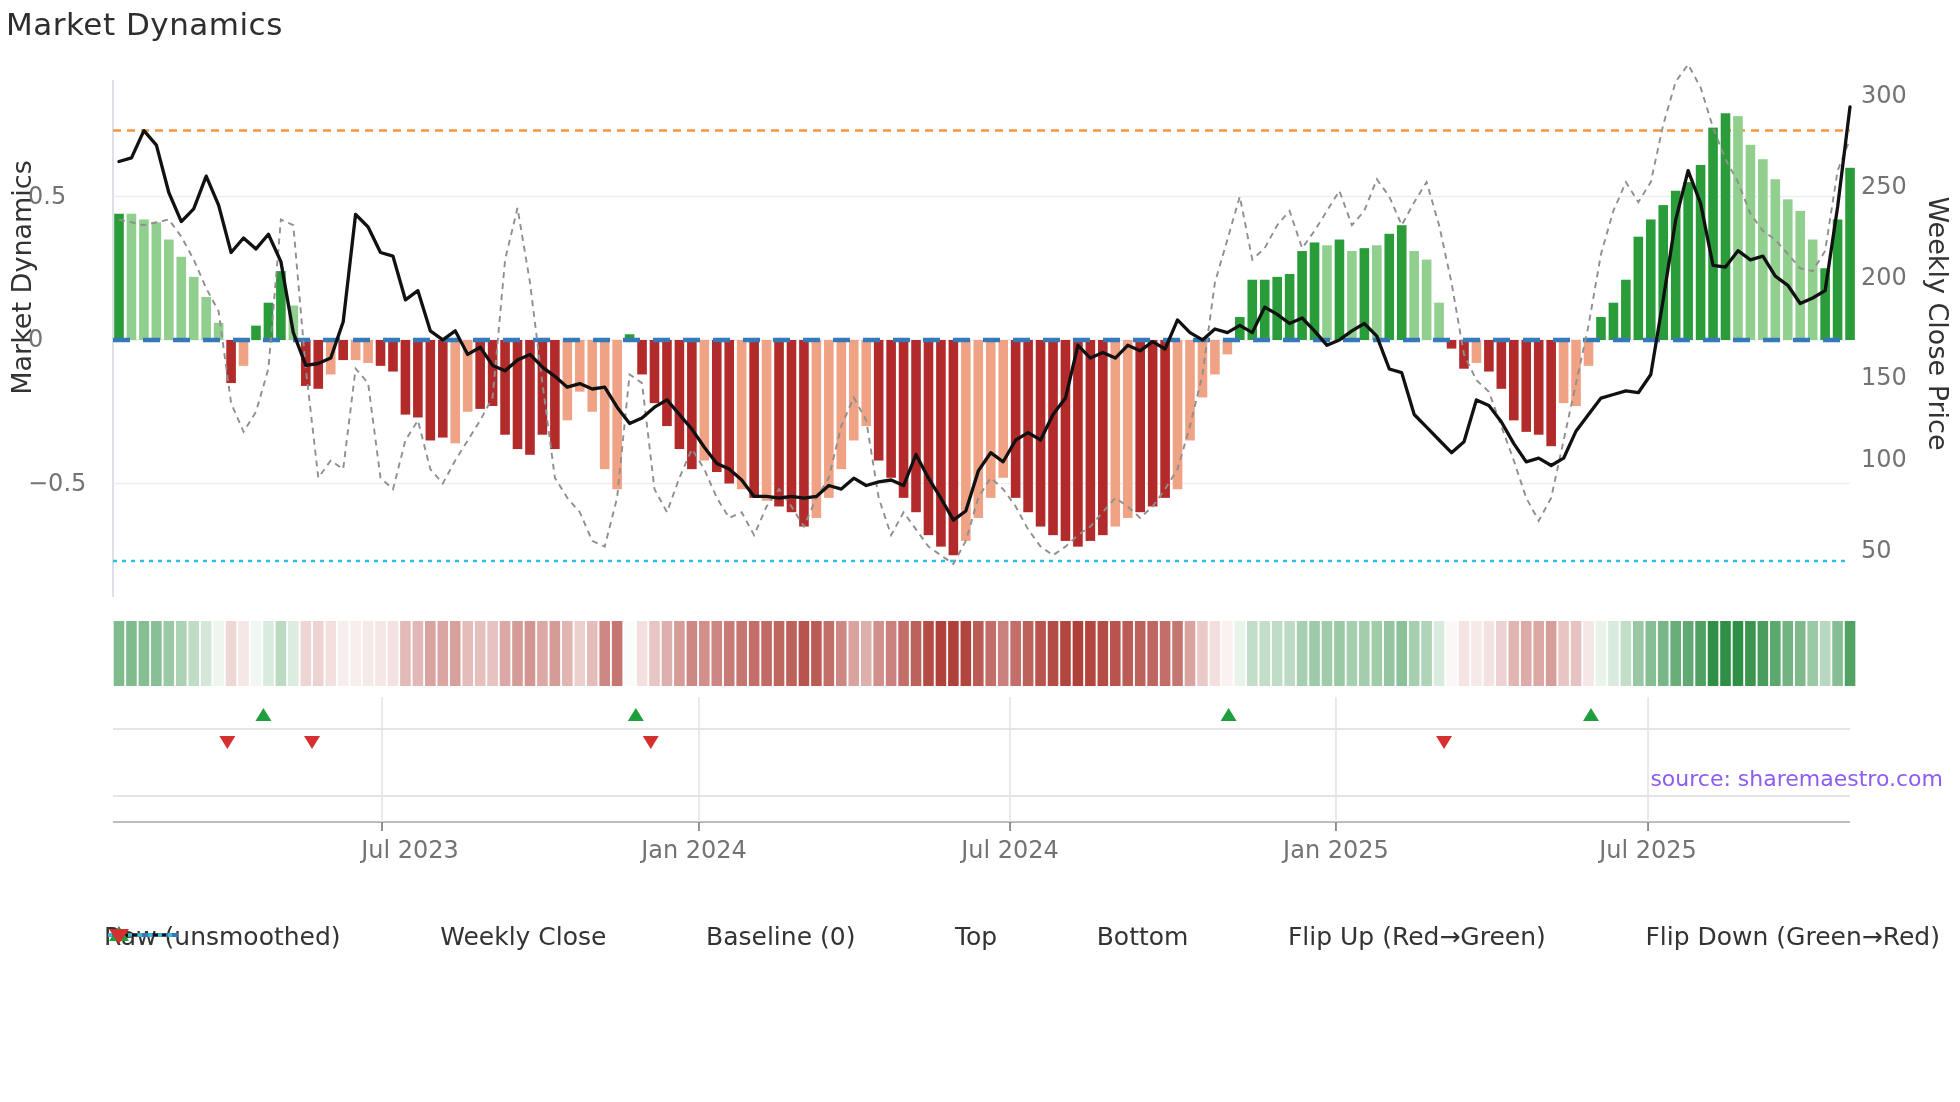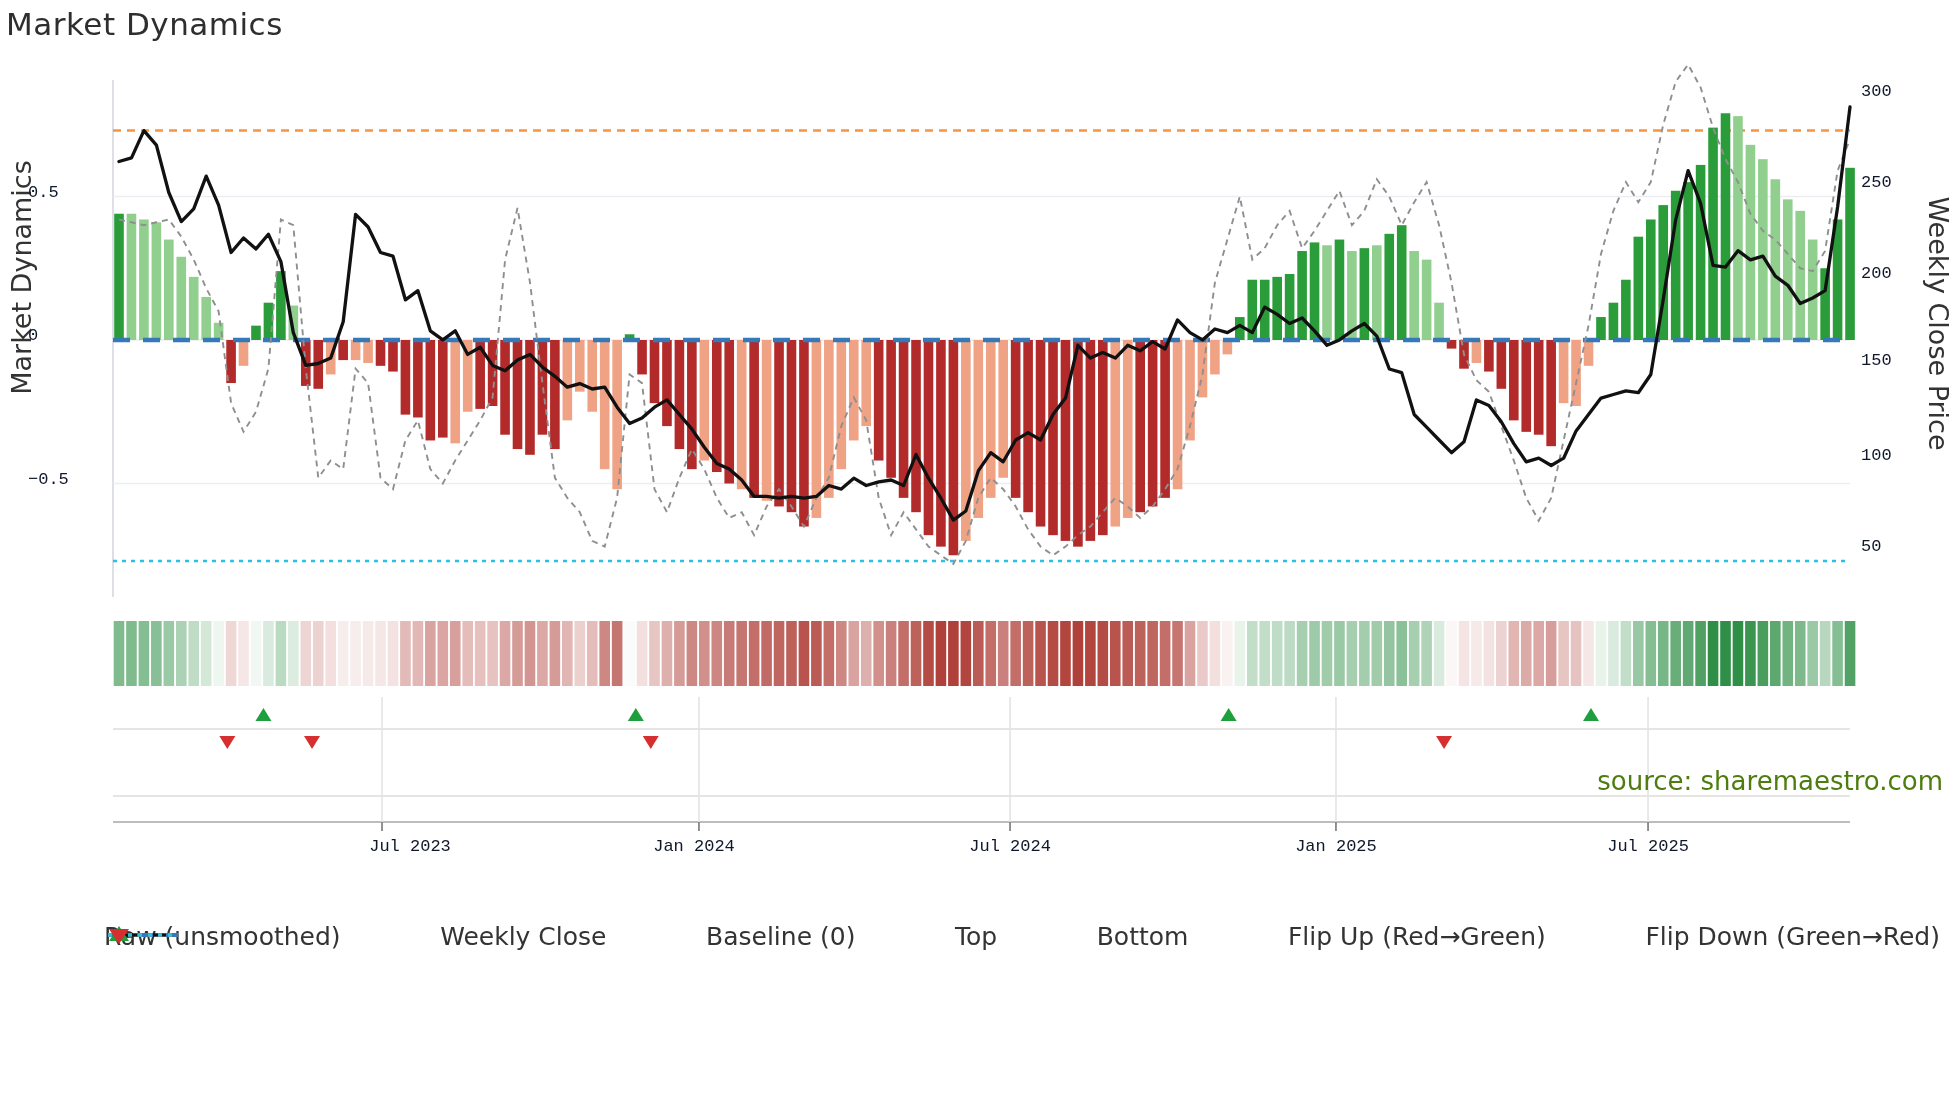--- a/index.html
+++ b/index.html
@@ -4,24 +4,24 @@
 <style>
   html,body{margin:0;padding:0;background:#ffffff;}
   .stage{position:relative;width:1960px;height:1102px;background:#ffffff;overflow:hidden;
          font-family:"DejaVu Sans","Liberation Sans",sans-serif;color:#333;}
   .stage svg{position:absolute;left:0;top:0;}
   .page-title{position:absolute;left:6px;top:6px;font-size:31px;color:#2e2e2e;letter-spacing:.5px;}
   .y-left-title{position:absolute;left:-104px;top:262px;width:250px;text-align:center;
                 transform:rotate(-90deg);font-size:27px;color:#333;}
   .y-right-title{position:absolute;left:1803px;top:308px;width:270px;text-align:center;
                  transform:rotate(90deg);font-size:27px;color:#333;}
-  .tick-label{position:absolute;font-size:17px;color:#0f172a;line-height:1;font-family:Liberation Mono, monospace;}
+  .tick-label{position:absolute;font-size:24px;color:#737373;line-height:1;}
   .x-tick{transform:translateX(-50%);}
   .y-left-tick{width:60px;text-align:left;}
-  .source-label{position:absolute;right:17px;top:766px;font-size:26px;color:#4d7c0f;}
+  .source-label{position:absolute;right:17px;top:766px;font-size:22px;color:#8b5cf6;}
   .legend{position:absolute;left:104px;right:20px;top:922px;display:flex;
           justify-content:space-between;align-items:center;}
   .legend-item{display:flex;align-items:center;gap:13px;font-size:25px;color:#333;white-space:nowrap;}
   .legend-swatch{display:inline-block;}
 </style>
 </head>
 <body>
 
 <div class="stage">
   <svg id="chart-svg" width="1960" height="1102" viewBox="0 0 1960 1102">
@@ -340,21 +340,21 @@
   <div class="page-title">Market Dynamics</div>
   <div class="y-left-title">Market Dynamics</div>
   <div class="y-right-title">Weekly Close Price</div>
   <div id="tick-layer">
       <div class="tick-label y-left-tick" style="left: 28px; top: 183.5px;">0.5</div>
       <div class="tick-label y-left-tick" style="left: 28px; top: 327px;">0</div>
       <div class="tick-label y-left-tick" style="left: 28px; top: 470.5px;">−0.5</div>
       <div class="tick-label " style="left: 1861px; top: 83px;">300</div>
       <div class="tick-label " style="left: 1861px; top: 174px;">250</div>
       <div class="tick-label " style="left: 1861px; top: 265px; text-align: center;">200</div>
-      <div class="tick-label " style="left: 1861px; top: 352px;">150</div>
+      <div class="tick-label " style="left: 1861px; top: 365px;">150</div>
       <div class="tick-label " style="left: 1861px; top: 447px;">100</div>
       <div class="tick-label " style="left: 1861px; top: 538px;">50</div>
       <div class="tick-label x-tick" style="left: 382.018px; top: 838px; margin-left: 28px;">Jul 2023</div>
       <div class="tick-label x-tick" style="left: 694px; top: 838px;">Jan 2024</div>
       <div class="tick-label x-tick" style="left: 1010.05px; top: 838px;">Jul 2024</div>
       <div class="tick-label x-tick" style="left: 1335.96px; top: 838px;">Jan 2025</div>
       <div class="tick-label x-tick" style="left: 1648.04px; top: 838px;">Jul 2025</div>
     </div>
   <div class="source-label">source: sharemaestro.com</div>
   <div class="legend" id="legend">

